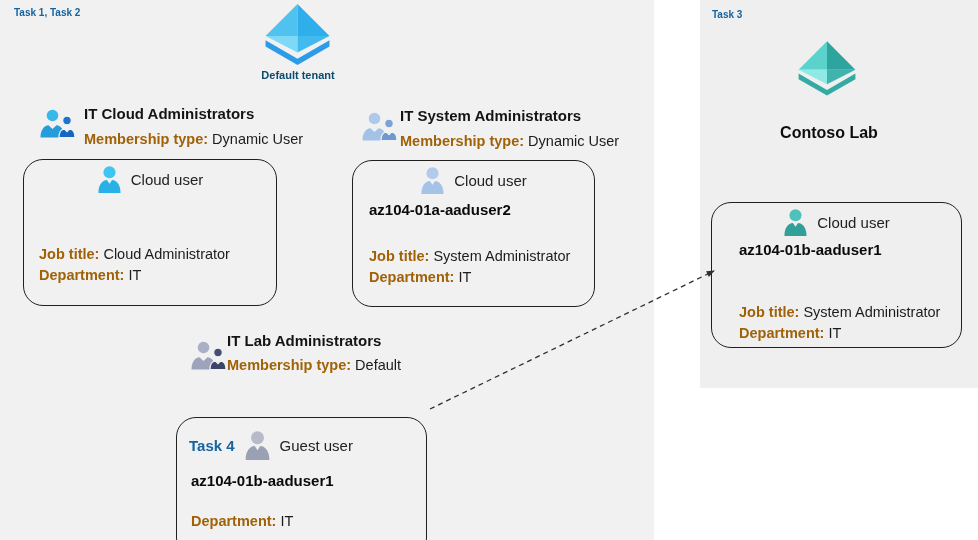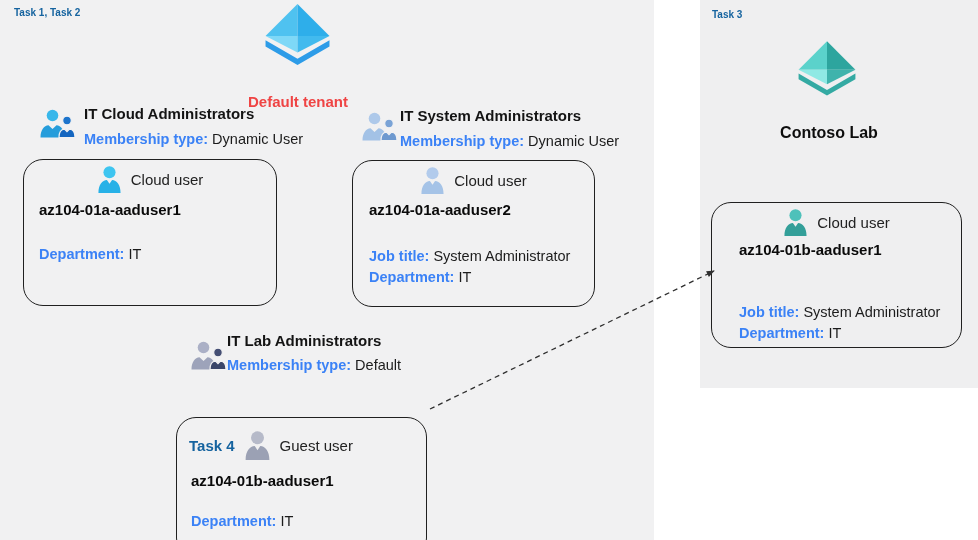--- a/index.html
+++ b/index.html
@@ -7,31 +7,31 @@
     width:978px;height:540px;position:relative;overflow:hidden;
     background:#ffffff;font-family:"Liberation Sans",sans-serif;
     -webkit-font-smoothing:antialiased;
   }
   .abs{position:absolute;}
   .left-bg{left:0;top:0;width:654px;height:540px;background:#f1f1f2;}
   .right-panel{left:700px;top:0;width:278px;height:388px;background:#efeff0;}
   .task-label{font-weight:700;font-size:10px;color:#15639f;white-space:nowrap;}
   .grp-title{font-weight:700;font-size:15px;color:#141414;white-space:nowrap;}
   .line{font-size:14.5px;color:#1c1c1c;white-space:nowrap;}
-  .line b{color:#3b82f6;}
+  .line b{color:#a16207;}
   .line .v{margin-left:4px;font-weight:400;}
   .details .line{line-height:20.5px;}
   .card{border:1.3px solid #202020;border-radius:20px;background:transparent;}
   .hdr{position:absolute;left:0;right:0;top:3px;height:32px;display:flex;justify-content:center;align-items:center;gap:9px;}
   .hdr.hdr-left{justify-content:flex-start;padding-left:12px;top:11px;}
   .hdr-label{font-size:15px;color:#222;white-space:nowrap;}
   .hdr-task{font-weight:700;font-size:15px;color:#15639f;white-space:nowrap;}
   .name{position:absolute;font-weight:700;font-size:15px;color:#0a0a0a;white-space:nowrap;}
   .details{position:absolute;}
-  .tenant-title{font-weight:700;font-size:15px;color:#ef4444;text-align:center;white-space:nowrap;margin-top:24px;}
+  .tenant-title{font-weight:700;font-size:11px;color:#0c4a6e;text-align:center;white-space:nowrap;}
   .nt-title{font-weight:700;font-size:16px;color:#0d0d0d;text-align:center;line-height:27px;white-space:nowrap;}
   svg{display:block;}
 </style>
 </head>
 <body>
 
 <div class="abs left-bg"></div>
 <div class="abs right-panel"></div>
 
 <div class="abs task-label" style="left:14px;top:7px;">Task 1, Task 2</div>
@@ -73,22 +73,22 @@
 <div class="abs line" style="left:227px;top:357px;"><b>Membership type:</b><span class="v">Default</span></div>
 
 <div class="abs card" style="left:23px;top:159px;width:252px;height:145px;">
   <div class="hdr">
     <svg width="25" height="29" viewBox="0 0 26 30">
       <circle cx="13" cy="7.5" r="6.3" fill="#3ec5f0"></circle>
       <path d="M1.5,29 C1.5,20.5 5.5,15.8 10.3,15.5 L13,19.5 L15.7,15.5 C20.5,15.8 24.5,20.5 24.5,29 Z" fill="#27b1e7"></path>
     </svg>
     <span class="hdr-label">Cloud user</span>
   </div>
-  <div class="name" style="left:15px;top:41px;">az104-01a-aaduser1</div>
   <div class="details" style="left:15px;top:84px;">
+    <div class="line"><b>Job title:</b><span class="v">Cloud Administrator</span></div>
     <div class="line"><b>Department:</b><span class="v">IT</span></div>
   </div>
 </div>
 
 <div class="abs card" style="left:352px;top:160px;width:241px;height:145px;">
   <div class="hdr">
     <svg width="25" height="29" viewBox="0 0 26 30">
       <circle cx="13" cy="7.5" r="6.3" fill="#b2cbec"></circle>
       <path d="M1.5,29 C1.5,20.5 5.5,15.8 10.3,15.5 L13,19.5 L15.7,15.5 C20.5,15.8 24.5,20.5 24.5,29 Z" fill="#a5c3e7"></path>
     </svg>

